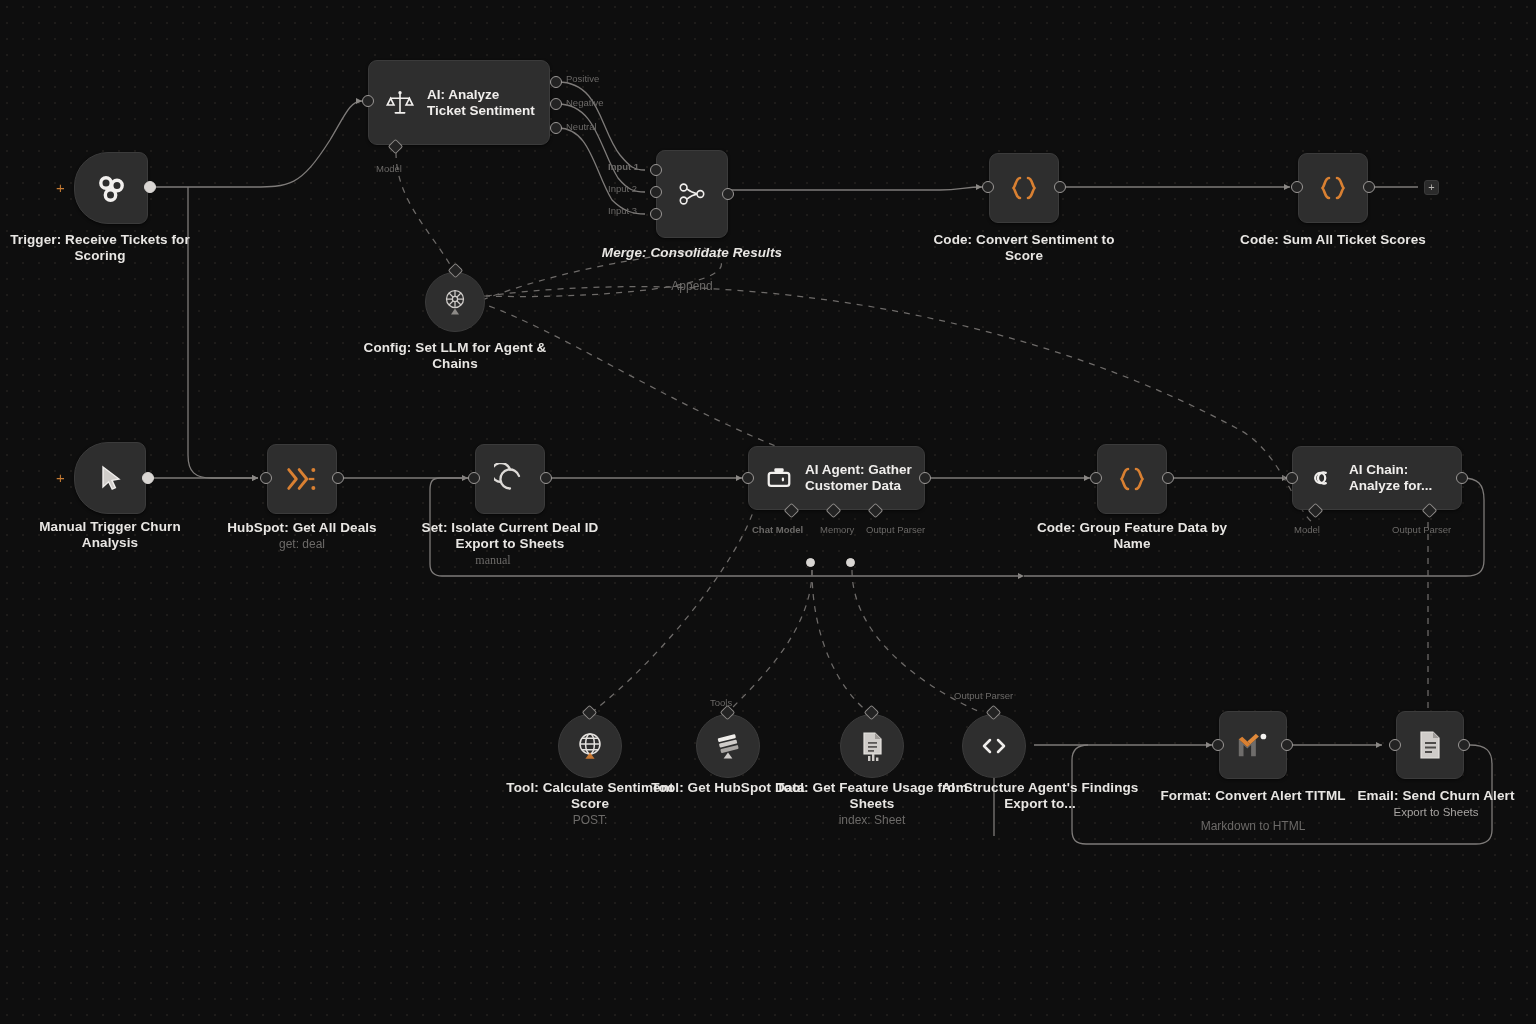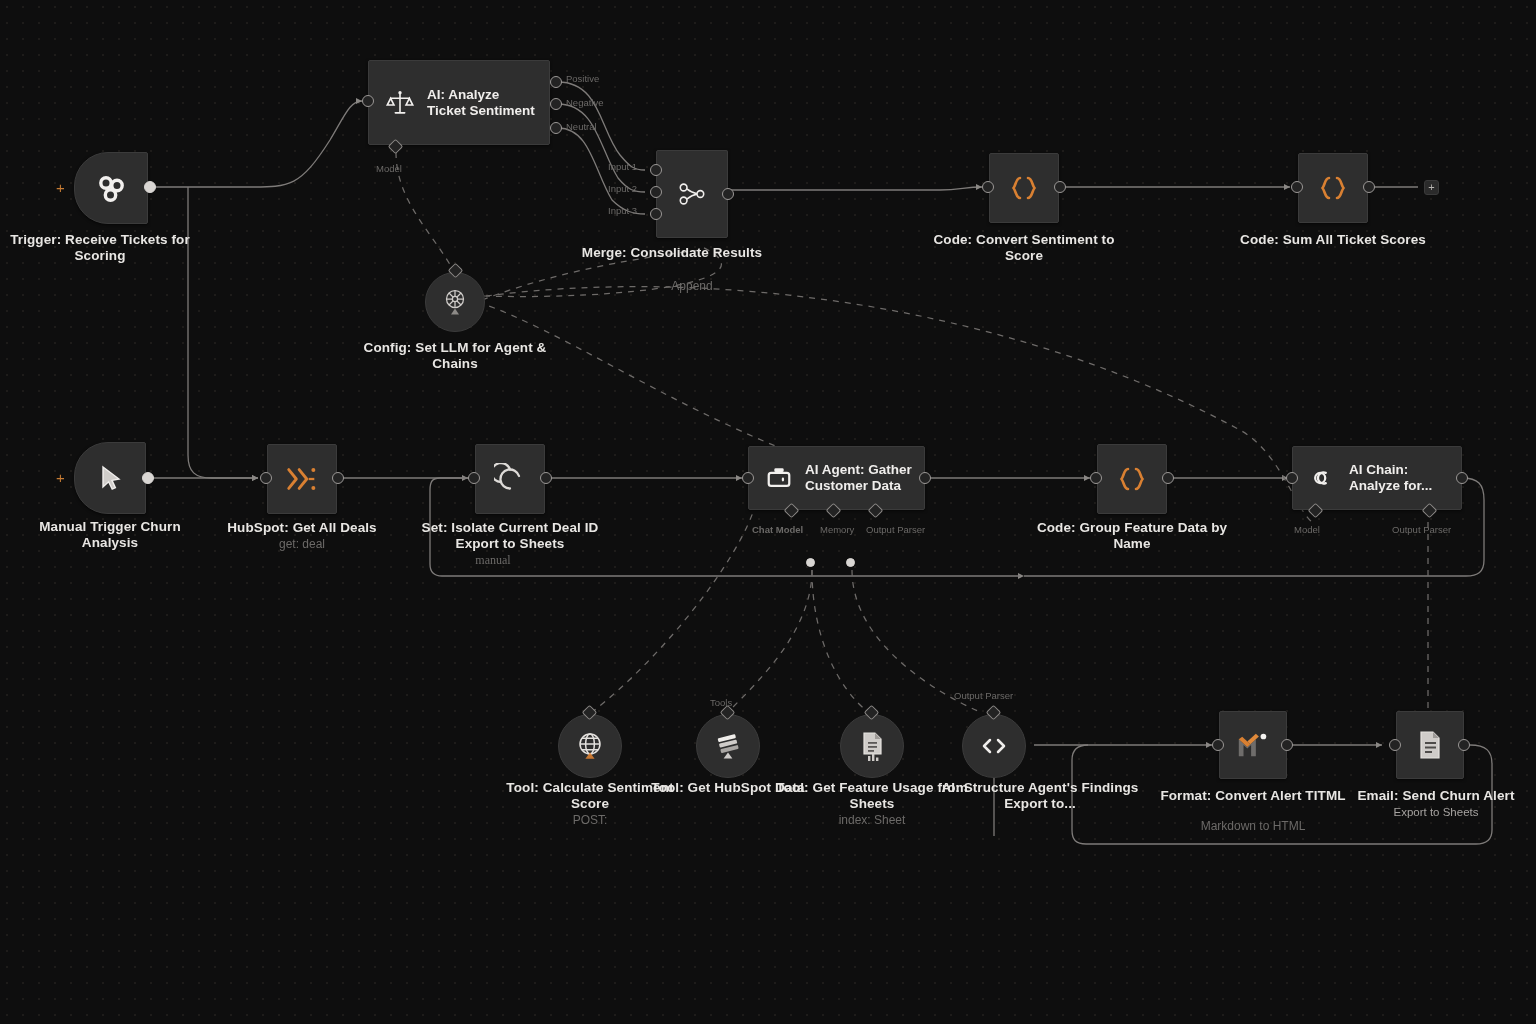--- a/index.html
+++ b/index.html
@@ -20,21 +20,21 @@
     background-position: 6px 6px;
   }
   #edges { position: absolute; left: 0; top: 0; width: 1536px; height: 1024px; pointer-events: none; }
 
   
   .node { position: absolute; }
   .nbox {
     position: absolute;
     background: #2e2e2e;
     border: 1px solid #3b3b3b;
-    border-radius: 2px;
+    border-radius: 9px;
     display: flex; align-items: center; justify-content: center;
     box-shadow: 0 1px 3px rgba(0,0,0,.6);
   }
   .nbox.wide { justify-content: flex-start; padding-left: 16px; gap: 12px; }
   .nbox.trigger-l { border-top-left-radius: 34px; border-bottom-left-radius: 34px; }
   .ncirc {
     position: absolute;
     background: #2e2e2e;
     border: 1px solid #3b3b3b;
     border-radius: 50%;
@@ -235,25 +235,25 @@
           <circle cx="7" cy="7" r="3.6"></circle>
           <circle cx="7" cy="21" r="3.6"></circle>
           <circle cx="25" cy="14" r="3.6"></circle>
           <path d="M10.4 8.6c4 3 6 4.4 10.9 5.1M10.4 19.4c4-3 6-4.4 10.9-5.1"></path>
         </g>
       </svg>
     </div>
     <div class="port" style="left:650px; top:164px;"></div>
     <div class="port" style="left:650px; top:186px;"></div>
     <div class="port" style="left:650px; top:208px;"></div>
-    <span class="plabel" style="left:608px; top:161px;">Input 1</span>
+    <span class="plabel" style="left:608px; top:161px;font-weight:bold;">Input 1</span>
     <span class="plabel" style="left:608px; top:183px;">Input 2</span>
     <span class="plabel" style="left:608px; top:205px;">Input 3</span>
     <div class="port" style="left:722px; top:188px;"></div>
-    <div class="caption" style="left:572px; top:245px;">Merge: Consolidate
+    <div class="caption" style="left:592px; top:245px;font-style:italic;">Merge: Consolidate
 Results</div>
     <div class="subcap" style="left:592px; top:280px;">Append</div>
   </div>
 
   <div class="node">
     <div class="nbox" style="left:989px; top:153px; width:70px; height:70px;">
       <svg class="ico" width="34" height="34" viewBox="0 0 34 34">
         <g fill="none" stroke="#d98032" stroke-width="2.6" stroke-linecap="round">
           <path d="M13 7c-4 0-4 7-6.5 10C9 20 9 27 13 27"></path>
           <path d="M21 7c4 0 4 7 6.5 10C25 20 25 27 21 27"></path>

